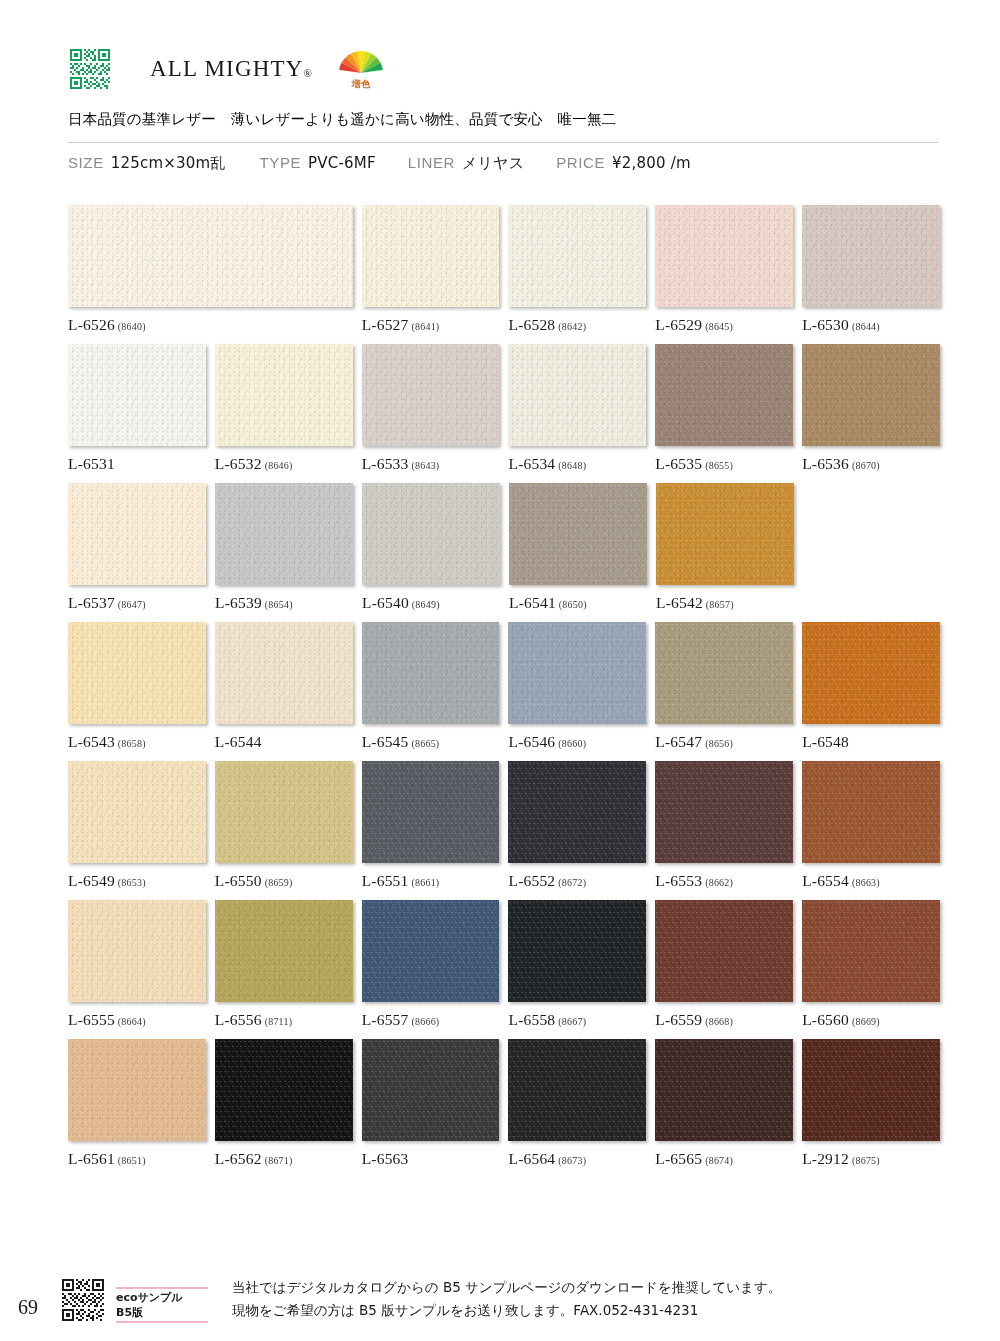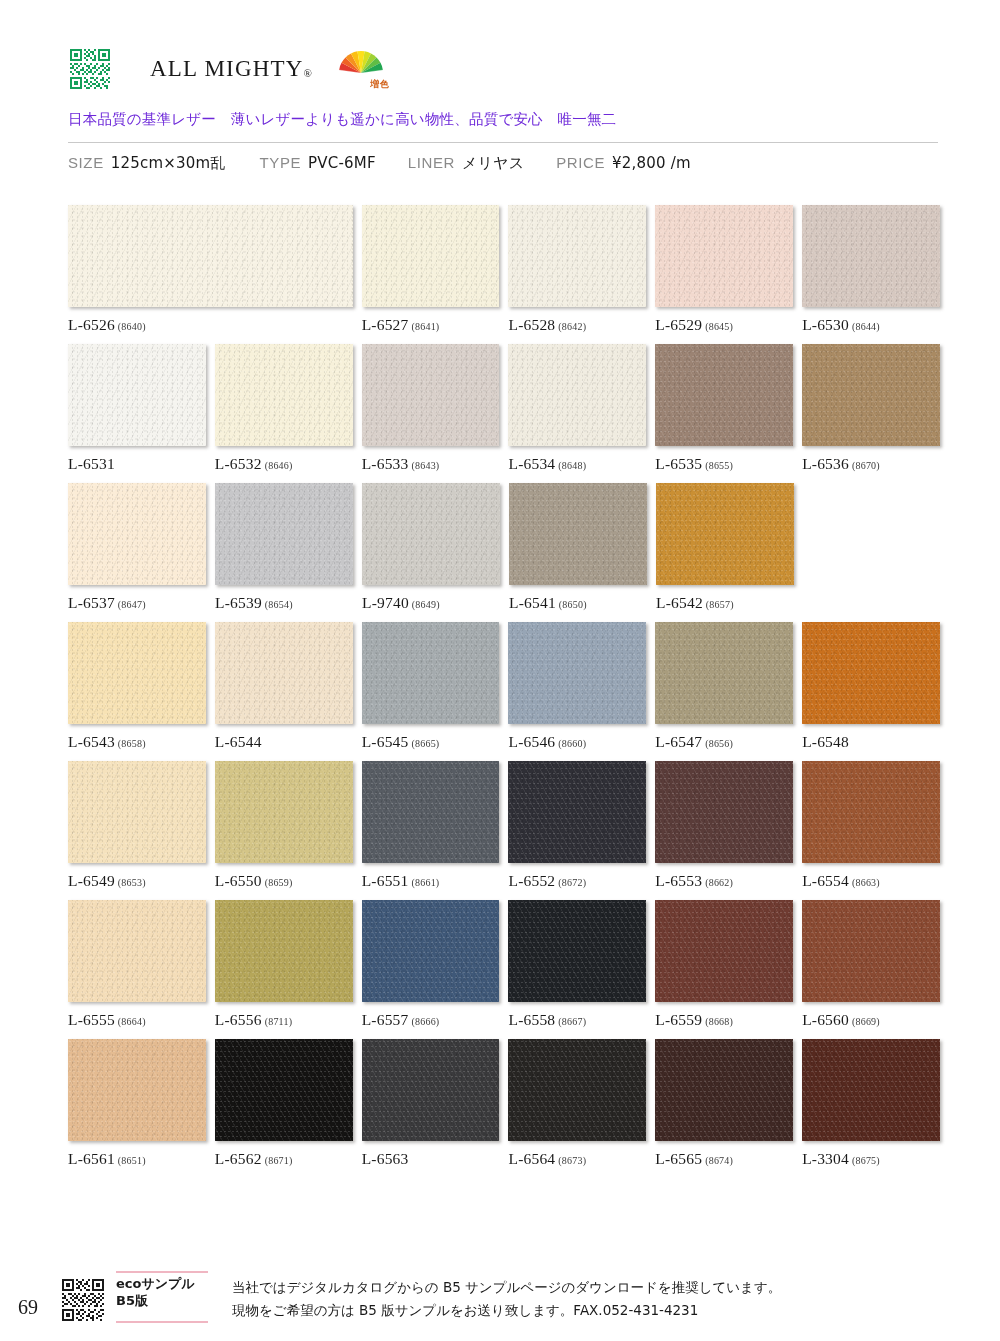--- a/index.html
+++ b/index.html
@@ -69,37 +69,37 @@
     margin-left: 20px;
     white-space: nowrap;
   }
   .reg-small {
     font-size: 11px;
     vertical-align: -1px;
   }
   .fan-badge {
     margin-left: 20px;
     width: 56px;
-    text-align: right;
+    text-align: center;
     line-height: 1;
   }
   .fan-badge svg { display: block; margin: 0 auto; }
   .fan-label {
     font-family: "DejaVu Sans", sans-serif;
     font-size: 9px;
     color: #d2621a;
     font-weight: bold;
     margin-top: 1px;
     letter-spacing: 0.5px;
   }
 
   .tagline {
     font-family: "DejaVu Sans", sans-serif;
     font-size: 14.5px;
-    color: #6d28d9;
+    color: #000000;
     margin-top: 12px;
     letter-spacing: 0.2px;
     white-space: nowrap;
   }
 
   .rule {
     margin-top: 13px;
     border-top: 1px solid #c9c9c9;
     width: 870px;
   }
@@ -222,25 +222,25 @@
     margin-right: 22px;
     padding-top: 2px;
   }
   .eco-line {
     height: 2px;
     background: #f0b6c2;
     width: 92px;
   }
   .eco-text {
     font-family: "DejaVu Sans", sans-serif;
-    font-size: 13px;
+    font-size: 11px;
     font-weight: bold;
     color: #1a1a1a;
     line-height: 1.35;
-    padding: 2px 0 11px 0;
+    padding: 2px 0 0 0;
     letter-spacing: 0;
   }
   .footer-note {
     font-family: "DejaVu Sans", sans-serif;
     font-size: 13.5px;
     color: #1a1a1a;
     line-height: 1.65;
     padding-bottom: 2px;
   }
 </style>
@@ -456,21 +456,21 @@
       <div class="cell">
         <div class="chip" title="L-6537" style="background-color: rgb(251, 236, 214);"></div>
         <div class="label"><span>L-6537</span><span class="alt">(8647)</span></div>
       </div>
       <div class="cell">
         <div class="chip" title="L-6539" style="background-color: rgb(199, 199, 201);"></div>
         <div class="label"><span>L-6539</span><span class="alt">(8654)</span></div>
       </div>
       <div class="cell">
         <div class="chip" title="L-6540" style="background-color: rgb(207, 204, 198);"></div>
-        <div class="label"><span>L-9740</span><span class="alt">(8649)</span></div>
+        <div class="label"><span>L-6540</span><span class="alt">(8649)</span></div>
       </div>
       <div class="cell">
         <div class="chip" title="L-6541" style="background-color: rgb(167, 156, 140);"></div>
         <div class="label"><span>L-6541</span><span class="alt">(8650)</span></div>
       </div>
       <div class="cell">
         <div class="chip" title="L-6542" style="background-color: rgb(202, 143, 51);"></div>
         <div class="label"><span>L-6542</span><span class="alt">(8657)</span></div>
       </div>
     </div>
@@ -568,21 +568,21 @@
       <div class="cell">
         <div class="chip" title="L-6564" style="background-color: rgb(39, 37, 35);"></div>
         <div class="label"><span>L-6564</span><span class="alt">(8673)</span></div>
       </div>
       <div class="cell">
         <div class="chip" title="L-6565" style="background-color: rgb(63, 40, 36);"></div>
         <div class="label"><span>L-6565</span><span class="alt">(8674)</span></div>
       </div>
       <div class="cell">
         <div class="chip" title="L-6566" style="background-color: rgb(86, 41, 31);"></div>
-        <div class="label"><span>L-3304</span><span class="alt">(8675)</span></div>
+        <div class="label"><span>L-2912</span><span class="alt">(8675)</span></div>
       </div>
     </div>
   </div>
 
 <div class="footer">
 
   <div class="page-no">69</div>
 
   <span class="footer-qr">
     <svg width="46" height="46" viewBox="0 0 46 46" aria-hidden="true">

